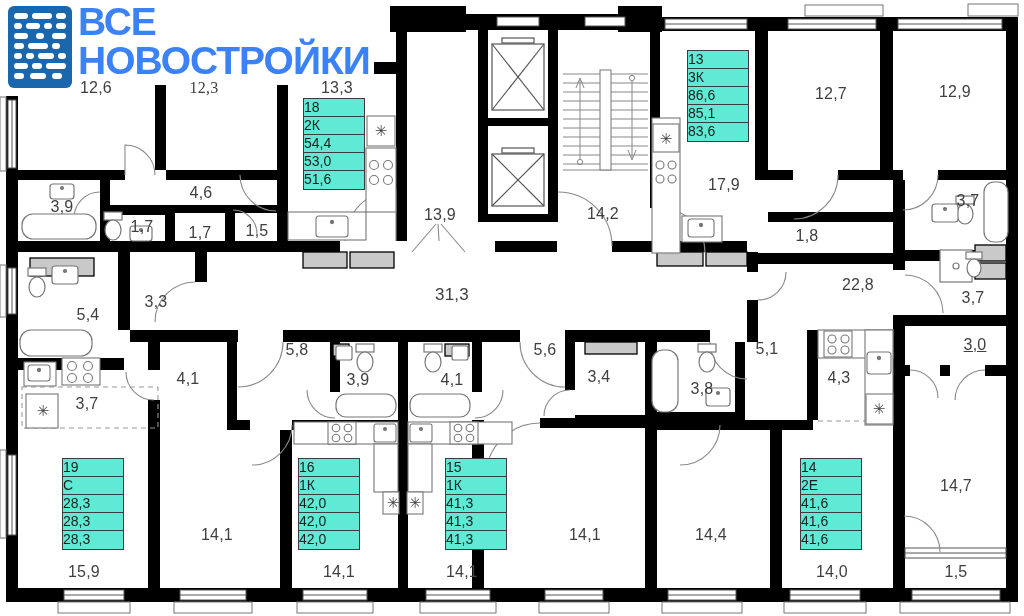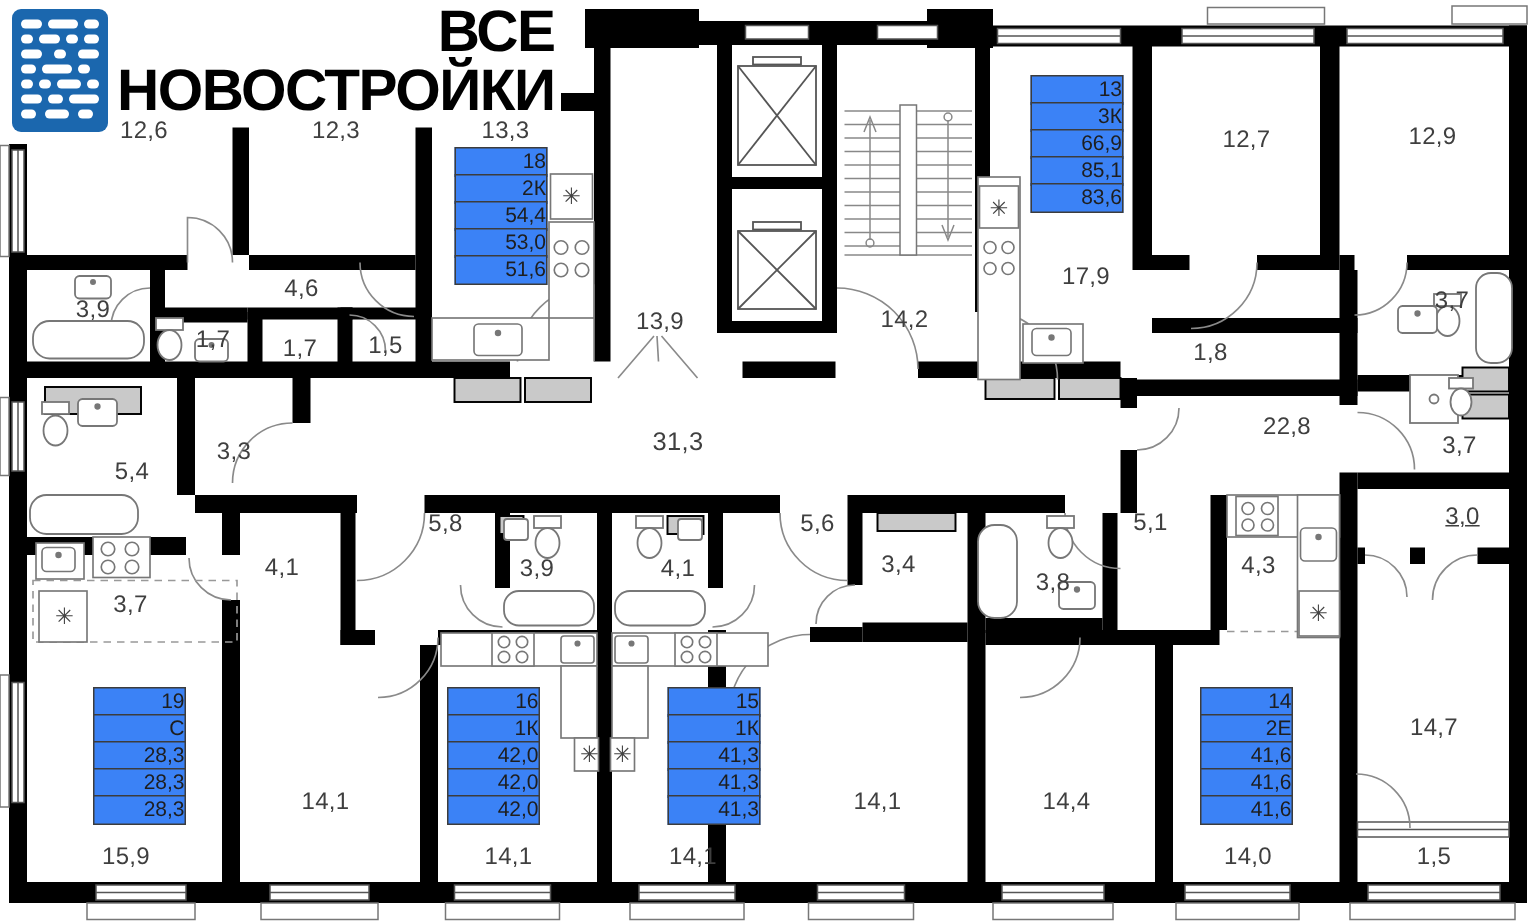--- a/index.html
+++ b/index.html
@@ -4,29 +4,29 @@
 <style>
   html,body{margin:0;padding:0;background:#fff;}
   #stage{position:relative;width:1024px;height:616px;background:#fff;overflow:hidden;
          font-family:"Liberation Sans","DejaVu Sans",sans-serif;}
   #plan-svg{position:absolute;left:0;top:0;}
   .room-label{position:absolute;transform:translate(-50%,-50%);font-size:16px;color:#3f3f3f;
               white-space:nowrap;letter-spacing:0.2px;}
   .room-label.big{font-size:17px;}
   .washer-mark{position:absolute;transform:translate(-50%,-50%);font-size:15px;color:#444;font-weight:bold;}
   .apt-box{position:absolute;width:62px;}
-  .apt-cell{box-sizing:border-box;width:62px;height:19.5px;margin-top:-1.5px;background:#3b82f6;
-            border:1.5px solid #3c3c3c;font-size:14px;color:#1e1e1e;text-align:right;
+  .apt-cell{box-sizing:border-box;width:62px;height:19.5px;margin-top:-1.5px;background:#5eead4;
+            border:1.5px solid #3c3c3c;font-size:14px;color:#1e1e1e;text-align:left;
             line-height:17px;overflow:hidden;}
   .apt-cell:first-child{margin-top:0;}
   #logo{position:absolute;left:0;top:0;}
   #logo-bg1{position:absolute;left:0;top:0;width:374px;height:76px;background:#fff;}
   #logo-bg2{position:absolute;left:0;top:76px;width:74px;height:20px;background:#fff;}
-  #logo-text{position:absolute;left:78px;top:2px;color:#000000;font-weight:bold;
-             font-size:39px;line-height:39px;letter-spacing:-1px;text-align:right;}
+  #logo-text{position:absolute;left:78px;top:2px;color:#3b82f6;font-weight:bold;
+             font-size:39px;line-height:39px;letter-spacing:-1px;}
 </style>
 </head>
 <body>
 
 <div id="stage">
 
 <svg id="plan-svg" width="1024" height="616" viewBox="0 0 1024 616">
 
   <g fill="#000" stroke="none">
 
@@ -408,21 +408,21 @@
     <path d="M576,88 L580,78 L584,88" fill="none"></path>
     <circle cx="580" cy="162" r="2.6"></circle>
     <line x1="632" y1="80" x2="632" y2="158"></line>
     <path d="M628,150 L632,160 L636,150" fill="none"></path>
     <circle cx="632" cy="78" r="2.6"></circle>
   </g>
 </svg>
 
 <div id="overlay">
       <span class="room-label" style="left: 96px; top: 88px;">12,6</span>
-      <span class="room-label" style="left: 224px; top: 88px;">12,3</span>
+      <span class="room-label" style="left: 204px; top: 88px; font-family: Liberation Serif, serif;">12,3</span>
       <span class="room-label" style="left: 337px; top: 88px;">13,3</span>
       <span class="room-label" style="left: 831px; top: 94px;">12,7</span>
       <span class="room-label" style="left: 955px; top: 92px;">12,9</span>
       <span class="room-label" style="left: 62px; top: 207px;">3,9</span>
       <span class="room-label" style="left: 201px; top: 193px;">4,6</span>
       <span class="room-label" style="left: 142px; top: 227px;">1,7</span>
       <span class="room-label" style="left: 200px; top: 233px;">1,7</span>
       <span class="room-label" style="left: 257px; top: 231px;">1,5</span>
       <span class="room-label" style="left: 440px; top: 215px;">13,9</span>
       <span class="room-label" style="left: 603px; top: 214px;">14,2</span>
@@ -463,21 +463,21 @@
       <div class="apt-box" style="left: 303px; top: 98px; border-radius: 21px;">
         <div class="apt-cell">18</div>
         <div class="apt-cell">2К</div>
         <div class="apt-cell">54,4</div>
         <div class="apt-cell">53,0</div>
         <div class="apt-cell">51,6</div>
       </div>
       <div class="apt-box" style="left: 687px; top: 50px;">
         <div class="apt-cell">13</div>
         <div class="apt-cell">3К</div>
-        <div class="apt-cell">66,9</div>
+        <div class="apt-cell">86,6</div>
         <div class="apt-cell">85,1</div>
         <div class="apt-cell">83,6</div>
       </div>
       <div class="apt-box" style="left: 62px; top: 458px;">
         <div class="apt-cell">19</div>
         <div class="apt-cell">С</div>
         <div class="apt-cell">28,3</div>
         <div class="apt-cell">28,3</div>
         <div class="apt-cell">28,3</div>
       </div>

